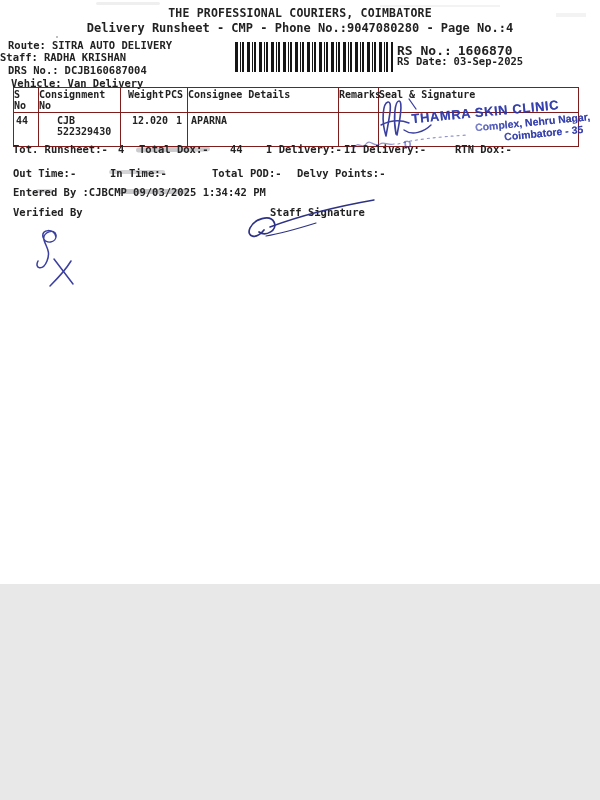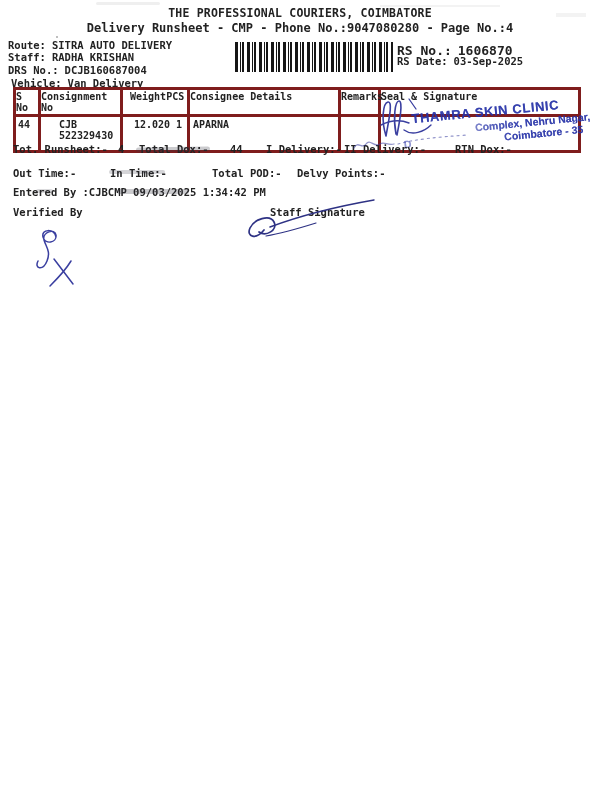--- a/index.html
+++ b/index.html
@@ -1,35 +1,35 @@
 <!DOCTYPE html>
 <html><head>
 <meta charset="utf-8">
 <style>
   html,body{margin:0;padding:0;background:#e8e8e8;}
   .page{
-    position:relative;width:600px;height:800px;background:#ffffff;
+    position:relative;width:600px;height:584px;background:#ffffff;
     font-family:"DejaVu Sans Mono","Liberation Mono",monospace;
     font-weight:700;color:#222;overflow:hidden;margin:0 auto;
   }
   .abs{position:absolute;white-space:pre;}
   .title{top:6px;left:0;right:0;text-align:center;font-size:11.5px;letter-spacing:.2px;}
   .subtitle{top:21px;left:0;right:0;text-align:center;font-size:12px;}
   .lv{display:flex;gap:6px;font-size:10.5px;}
   .route{left:8px;top:39px;}
-  .staff{left:8px;top:51px;align-items:center;}
+  .staff{left:0;top:51px;align-items:center;}
   .drs{left:8px;top:64px;}
   .vehicle{left:11px;top:77px;}
   .rsno{left:397px;top:43px;font-size:13px;}
   .rsdate{left:397px;top:55px;font-size:10.5px;}
   .barcode{left:235px;top:42px;width:158px;height:30px;display:flex;align-items:stretch;overflow:hidden;}
   .barcode i{display:block;height:100%;background:#161616;flex:none;}
   
   table.runsheet{position:absolute;left:13px;top:87px;width:565px;border-collapse:collapse;table-layout:fixed;font-size:10px;font-weight:700;}
-  table.runsheet td{border:3px solid #7f1d1d;vertical-align:top;overflow:visible;margin-top:9px;}
+  table.runsheet td{border:1px solid #7f1d1d;vertical-align:top;overflow:visible;margin-top:9px;}
   tr.hd td{height:12px;padding:1px 0 1px 0;}
   tr.bd td{height:30px;padding-top:2px;}
   .pad2{padding-left:2px;} .pad4{padding-left:4px;} .pad3{padding-left:3px;}
   .pad5{padding-left:5px;} .pad9{padding-left:18px;} .pad25{padding-left:25px;}
   .wcell{display:flex;justify-content:space-between;padding:0 4px 0 7px;}
   .wcell2{display:flex;justify-content:space-between;padding:0 4px 0 10px;}
   
   .fs{font-size:10.5px;}
   .t-runsheet-l{left:13px;top:143px;} .t-runsheet-v{left:118px;top:143px;}
   .t-dox-l{left:139px;top:143px;} .t-dox-v{left:230px;top:143px;}

